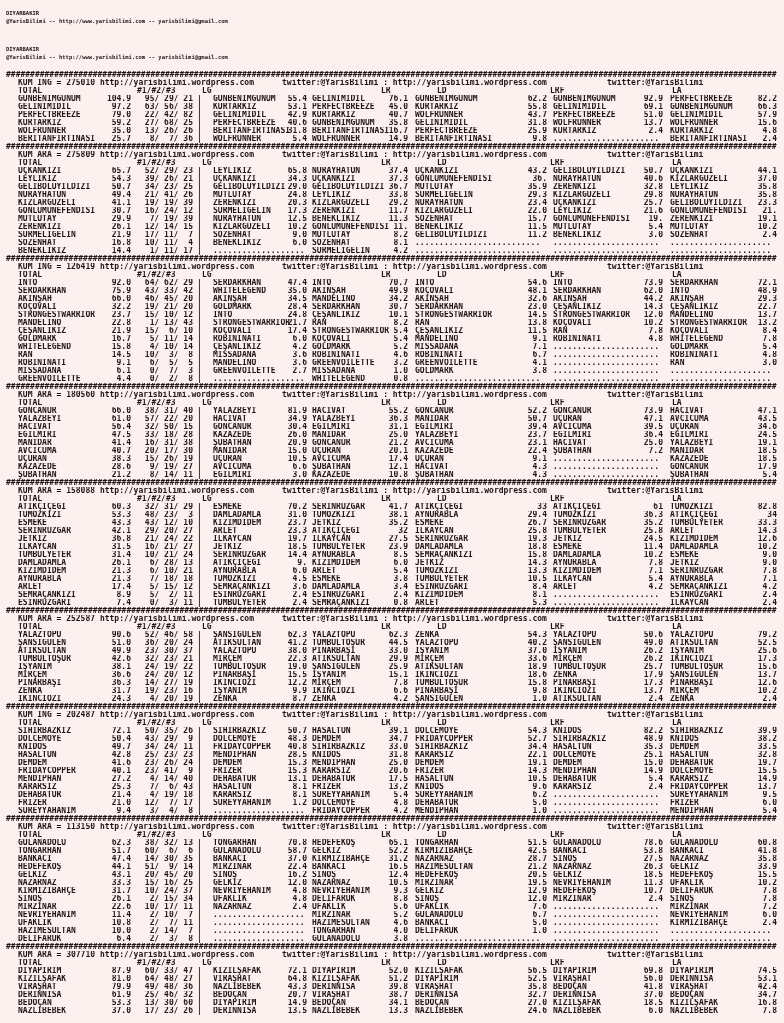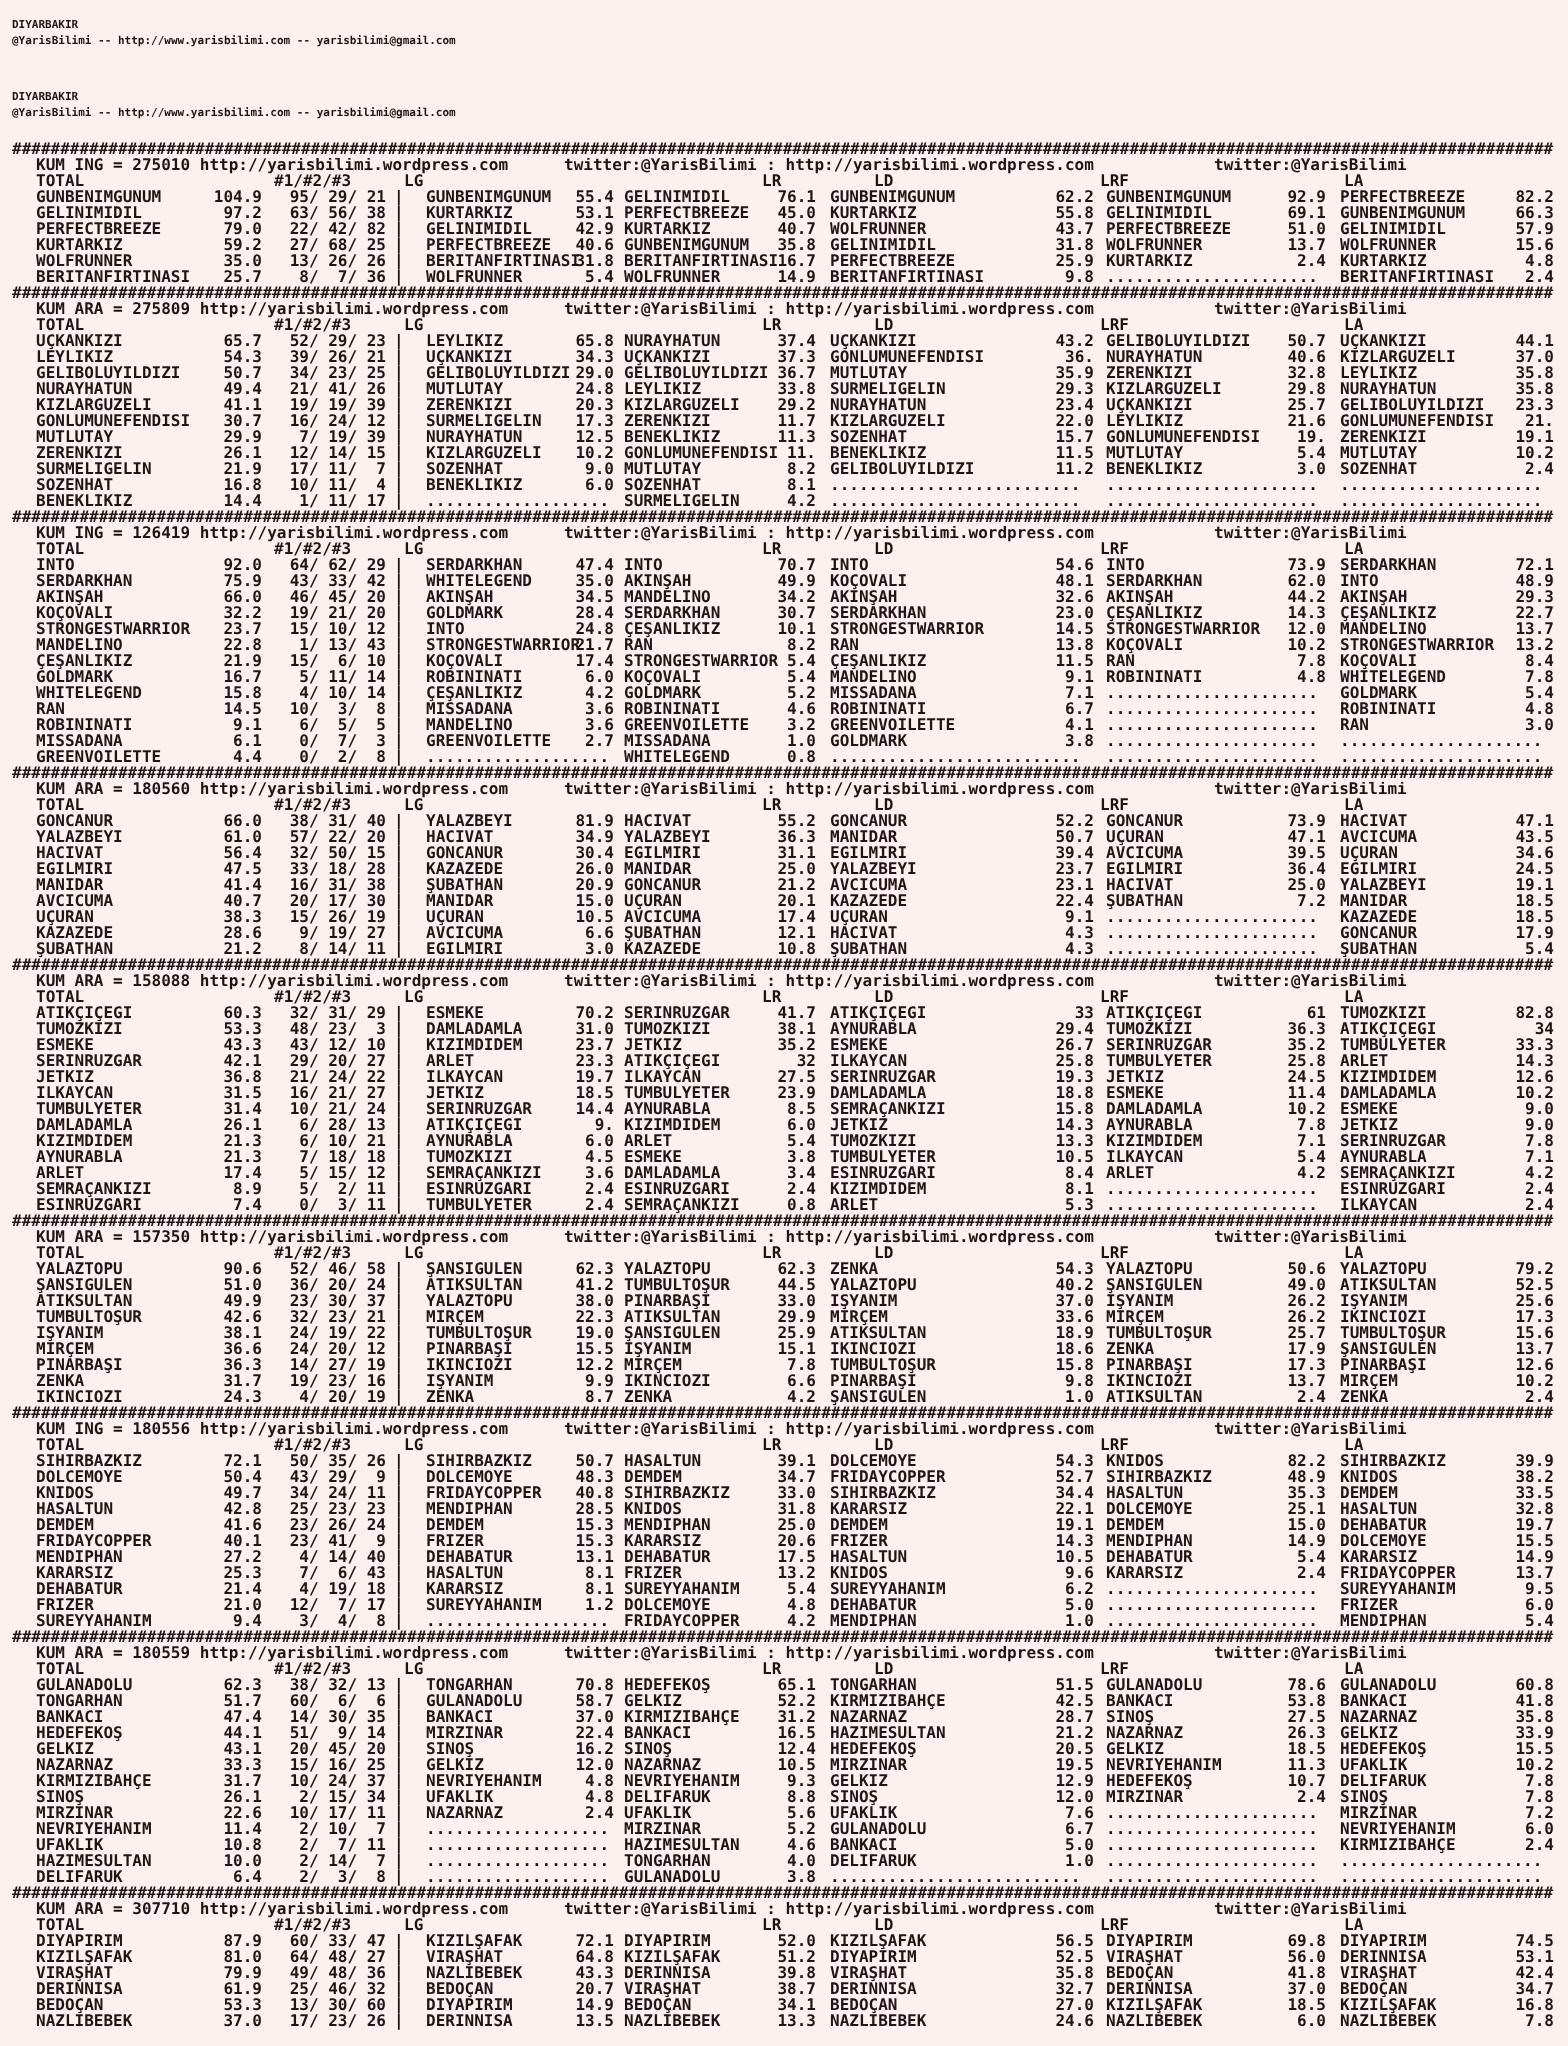--- a/index.html
+++ b/index.html
@@ -97,47 +97,47 @@
     <div class="line" style="top: 535px;"><span class="c" style="left: 18px; width: 76px;">JETKIZ</span><span class="c v" style="left: 88px; width: 43px;">36.8</span><span class="c v" style="left: 131px; width: 62px;">21/ 24/ 22</span><span class="c" style="left: 197px;">|</span><span class="c" style="left: 213px;">İLKAYCAN</span><span class="c v" style="left: 275px; width: 32px;">19.7</span><span class="c" style="left: 312px;">İLKAYCAN</span><span class="c v" style="left: 376px; width: 32px;">27.5</span><span class="c" style="left: 415px;">SERİNRÜZGAR</span><span class="c v" style="left: 515px; width: 32px;">19.3</span><span class="c" style="left: 553px;">JETKIZ</span><span class="c v" style="left: 631px; width: 32px;">24.5</span><span class="c" style="left: 670px;">KIZIMDİDEM</span><span class="c v" style="left: 744px; width: 33px;">12.6</span></div>
     <div class="line" style="top: 543px;"><span class="c" style="left: 18px; width: 76px;">İLKAYCAN</span><span class="c v" style="left: 88px; width: 43px;">31.5</span><span class="c v" style="left: 131px; width: 62px;">16/ 21/ 27</span><span class="c" style="left: 197px;">|</span><span class="c" style="left: 213px;">JETKIZ</span><span class="c v" style="left: 275px; width: 32px;">18.5</span><span class="c" style="left: 312px;">TUMBULYETER</span><span class="c v" style="left: 376px; width: 32px;">23.9</span><span class="c" style="left: 415px;">DAMLADAMLA</span><span class="c v" style="left: 515px; width: 32px;">18.8</span><span class="c" style="left: 553px;">ESMEKE</span><span class="c v" style="left: 631px; width: 32px;">11.4</span><span class="c" style="left: 670px;">DAMLADAMLA</span><span class="c v" style="left: 744px; width: 33px;">10.2</span></div>
     <div class="line" style="top: 551px;"><span class="c" style="left: 18px; width: 76px;">TUMBULYETER</span><span class="c v" style="left: 88px; width: 43px;">31.4</span><span class="c v" style="left: 131px; width: 62px;">10/ 21/ 24</span><span class="c" style="left: 197px;">|</span><span class="c" style="left: 213px;">SERİNRÜZGAR</span><span class="c v" style="left: 275px; width: 32px;">14.4</span><span class="c" style="left: 312px;">AYNURABLA</span><span class="c v" style="left: 376px; width: 32px;">8.5</span><span class="c" style="left: 415px;">SEMRAÇANKIZI</span><span class="c v" style="left: 515px; width: 32px;">15.8</span><span class="c" style="left: 553px;">DAMLADAMLA</span><span class="c v" style="left: 631px; width: 32px;">10.2</span><span class="c" style="left: 670px;">ESMEKE</span><span class="c v" style="left: 744px; width: 33px;">9.0</span></div>
     <div class="line" style="top: 559px;"><span class="c" style="left: 18px; width: 76px;">DAMLADAMLA</span><span class="c v" style="left: 88px; width: 43px;">26.1</span><span class="c v" style="left: 131px; width: 62px;"> 6/ 28/ 13</span><span class="c" style="left: 197px;">|</span><span class="c" style="left: 213px;">ATİKÇİÇEĞİ</span><span class="c v" style="left: 275px; width: 32px;">9.</span><span class="c" style="left: 312px;">KIZIMDİDEM</span><span class="c v" style="left: 376px; width: 32px;">6.0</span><span class="c" style="left: 415px;">JETKIZ</span><span class="c v" style="left: 515px; width: 32px;">14.3</span><span class="c" style="left: 553px;">AYNURABLA</span><span class="c v" style="left: 631px; width: 32px;">7.8</span><span class="c" style="left: 670px;">JETKIZ</span><span class="c v" style="left: 744px; width: 33px;">9.0</span></div>
     <div class="line" style="top: 567px;"><span class="c" style="left: 18px; width: 76px;">KIZIMDİDEM</span><span class="c v" style="left: 88px; width: 43px;">21.3</span><span class="c v" style="left: 131px; width: 62px;"> 6/ 10/ 21</span><span class="c" style="left: 197px;">|</span><span class="c" style="left: 213px;">AYNURABLA</span><span class="c v" style="left: 275px; width: 32px;">6.0</span><span class="c" style="left: 312px;">ARLET</span><span class="c v" style="left: 376px; width: 32px;">5.4</span><span class="c" style="left: 415px;">TÜMÖZKIZI</span><span class="c v" style="left: 515px; width: 32px;">13.3</span><span class="c" style="left: 553px;">KIZIMDİDEM</span><span class="c v" style="left: 631px; width: 32px;">7.1</span><span class="c" style="left: 670px;">SERİNRÜZGAR</span><span class="c v" style="left: 744px; width: 33px;">7.8</span></div>
     <div class="line" style="top: 575px;"><span class="c" style="left: 18px; width: 76px;">AYNURABLA</span><span class="c v" style="left: 88px; width: 43px;">21.3</span><span class="c v" style="left: 131px; width: 62px;"> 7/ 18/ 18</span><span class="c" style="left: 197px;">|</span><span class="c" style="left: 213px;">TÜMÖZKIZI</span><span class="c v" style="left: 275px; width: 32px;">4.5</span><span class="c" style="left: 312px;">ESMEKE</span><span class="c v" style="left: 376px; width: 32px;">3.8</span><span class="c" style="left: 415px;">TUMBULYETER</span><span class="c v" style="left: 515px; width: 32px;">10.5</span><span class="c" style="left: 553px;">İLKAYCAN</span><span class="c v" style="left: 631px; width: 32px;">5.4</span><span class="c" style="left: 670px;">AYNURABLA</span><span class="c v" style="left: 744px; width: 33px;">7.1</span></div>
     <div class="line" style="top: 583px;"><span class="c" style="left: 18px; width: 76px;">ARLET</span><span class="c v" style="left: 88px; width: 43px;">17.4</span><span class="c v" style="left: 131px; width: 62px;"> 5/ 15/ 12</span><span class="c" style="left: 197px;">|</span><span class="c" style="left: 213px;">SEMRAÇANKIZI</span><span class="c v" style="left: 275px; width: 32px;">3.6</span><span class="c" style="left: 312px;">DAMLADAMLA</span><span class="c v" style="left: 376px; width: 32px;">3.4</span><span class="c" style="left: 415px;">ESİNRÜZGARI</span><span class="c v" style="left: 515px; width: 32px;">8.4</span><span class="c" style="left: 553px;">ARLET</span><span class="c v" style="left: 631px; width: 32px;">4.2</span><span class="c" style="left: 670px;">SEMRAÇANKIZI</span><span class="c v" style="left: 744px; width: 33px;">4.2</span></div>
     <div class="line" style="top: 591px;"><span class="c" style="left: 18px; width: 76px;">SEMRAÇANKIZI</span><span class="c v" style="left: 88px; width: 43px;">8.9</span><span class="c v" style="left: 131px; width: 62px;"> 5/  2/ 11</span><span class="c" style="left: 197px;">|</span><span class="c" style="left: 213px;">ESİNRÜZGARI</span><span class="c v" style="left: 275px; width: 32px;">2.4</span><span class="c" style="left: 312px;">ESİNRÜZGARI</span><span class="c v" style="left: 376px; width: 32px;">2.4</span><span class="c" style="left: 415px;">KIZIMDİDEM</span><span class="c v" style="left: 515px; width: 32px;">8.1</span><span class="c" style="left: 553px;">......................</span><span class="c" style="left: 670px;">ESİNRÜZGARI</span><span class="c v" style="left: 744px; width: 33px;">2.4</span></div>
     <div class="line" style="top: 599px;"><span class="c" style="left: 18px; width: 76px;">ESİNRÜZGARI</span><span class="c v" style="left: 88px; width: 43px;">7.4</span><span class="c v" style="left: 131px; width: 62px;"> 0/  3/ 11</span><span class="c" style="left: 197px;">|</span><span class="c" style="left: 213px;">TUMBULYETER</span><span class="c v" style="left: 275px; width: 32px;">2.4</span><span class="c" style="left: 312px;">SEMRAÇANKIZI</span><span class="c v" style="left: 376px; width: 32px;">0.8</span><span class="c" style="left: 415px;">ARLET</span><span class="c v" style="left: 515px; width: 32px;">5.3</span><span class="c" style="left: 553px;">......................</span><span class="c" style="left: 670px;">İLKAYCAN</span><span class="c v" style="left: 744px; width: 33px;">2.4</span></div>
     <div class="line" style="top: 607px;"><span class="c" style="left: 6px;">################################################################################################################################################################</span></div>
-    <div class="line" style="top: 615px;"><span class="c" style="left: 18px;">KUM ARA = 157350 http://yarisbilimi.wordpress.com</span><span class="c" style="left: 282px;">twitter:@YarisBilimi : http://yarisbilimi.wordpress.com</span><span class="c" style="left: 607px;">twitter:@YarisBilimi</span></div>
+    <div class="line" style="top: 615px;"><span class="c" style="left: 18px;">KUM ARA = 252587 http://yarisbilimi.wordpress.com</span><span class="c" style="left: 282px;">twitter:@YarisBilimi : http://yarisbilimi.wordpress.com</span><span class="c" style="left: 607px;">twitter:@YarisBilimi</span></div>
     <div class="line" style="top: 623px;"><span class="c" style="left: 18px;">TOTAL</span><span class="c" style="left: 137px;">#1/#2/#3</span><span class="c" style="left: 202px;">LG</span><span class="c" style="left: 381px;">LR</span><span class="c" style="left: 437px;">LD</span><span class="c" style="left: 550px;">LRF</span><span class="c" style="left: 672px;">LA</span></div>
     <div class="line" style="top: 631px;"><span class="c" style="left: 18px; width: 76px;">YALAZTOPU</span><span class="c v" style="left: 88px; width: 43px;">90.6</span><span class="c v" style="left: 131px; width: 62px;">52/ 46/ 58</span><span class="c" style="left: 197px;">|</span><span class="c" style="left: 213px;">ŞANSIGÜLEN</span><span class="c v" style="left: 275px; width: 32px;">62.3</span><span class="c" style="left: 312px;">YALAZTOPU</span><span class="c v" style="left: 376px; width: 32px;">62.3</span><span class="c" style="left: 415px;">ZENKA</span><span class="c v" style="left: 515px; width: 32px;">54.3</span><span class="c" style="left: 553px;">YALAZTOPU</span><span class="c v" style="left: 631px; width: 32px;">50.6</span><span class="c" style="left: 670px;">YALAZTOPU</span><span class="c v" style="left: 744px; width: 33px;">79.2</span></div>
     <div class="line" style="top: 639px;"><span class="c" style="left: 18px; width: 76px;">ŞANSIGÜLEN</span><span class="c v" style="left: 88px; width: 43px;">51.0</span><span class="c v" style="left: 131px; width: 62px;">36/ 20/ 24</span><span class="c" style="left: 197px;">|</span><span class="c" style="left: 213px;">ATİKSULTAN</span><span class="c v" style="left: 275px; width: 32px;">41.2</span><span class="c" style="left: 312px;">TUMBULTOŞUR</span><span class="c v" style="left: 376px; width: 32px;">44.5</span><span class="c" style="left: 415px;">YALAZTOPU</span><span class="c v" style="left: 515px; width: 32px;">40.2</span><span class="c" style="left: 553px;">ŞANSIGÜLEN</span><span class="c v" style="left: 631px; width: 32px;">49.0</span><span class="c" style="left: 670px;">ATİKSULTAN</span><span class="c v" style="left: 744px; width: 33px;">52.5</span></div>
     <div class="line" style="top: 647px;"><span class="c" style="left: 18px; width: 76px;">ATİKSULTAN</span><span class="c v" style="left: 88px; width: 43px;">49.9</span><span class="c v" style="left: 131px; width: 62px;">23/ 30/ 37</span><span class="c" style="left: 197px;">|</span><span class="c" style="left: 213px;">YALAZTOPU</span><span class="c v" style="left: 275px; width: 32px;">38.0</span><span class="c" style="left: 312px;">PINARBAŞI</span><span class="c v" style="left: 376px; width: 32px;">33.0</span><span class="c" style="left: 415px;">IŞYANIM</span><span class="c v" style="left: 515px; width: 32px;">37.0</span><span class="c" style="left: 553px;">IŞYANIM</span><span class="c v" style="left: 631px; width: 32px;">26.2</span><span class="c" style="left: 670px;">IŞYANIM</span><span class="c v" style="left: 744px; width: 33px;">25.6</span></div>
     <div class="line" style="top: 655px;"><span class="c" style="left: 18px; width: 76px;">TUMBULTOŞUR</span><span class="c v" style="left: 88px; width: 43px;">42.6</span><span class="c v" style="left: 131px; width: 62px;">32/ 23/ 21</span><span class="c" style="left: 197px;">|</span><span class="c" style="left: 213px;">MİRÇEM</span><span class="c v" style="left: 275px; width: 32px;">22.3</span><span class="c" style="left: 312px;">ATİKSULTAN</span><span class="c v" style="left: 376px; width: 32px;">29.9</span><span class="c" style="left: 415px;">MİRÇEM</span><span class="c v" style="left: 515px; width: 32px;">33.6</span><span class="c" style="left: 553px;">MİRÇEM</span><span class="c v" style="left: 631px; width: 32px;">26.2</span><span class="c" style="left: 670px;">IKİNCİOZİ</span><span class="c v" style="left: 744px; width: 33px;">17.3</span></div>
     <div class="line" style="top: 663px;"><span class="c" style="left: 18px; width: 76px;">IŞYANIM</span><span class="c v" style="left: 88px; width: 43px;">38.1</span><span class="c v" style="left: 131px; width: 62px;">24/ 19/ 22</span><span class="c" style="left: 197px;">|</span><span class="c" style="left: 213px;">TUMBULTOŞUR</span><span class="c v" style="left: 275px; width: 32px;">19.0</span><span class="c" style="left: 312px;">ŞANSIGÜLEN</span><span class="c v" style="left: 376px; width: 32px;">25.9</span><span class="c" style="left: 415px;">ATİKSULTAN</span><span class="c v" style="left: 515px; width: 32px;">18.9</span><span class="c" style="left: 553px;">TUMBULTOŞUR</span><span class="c v" style="left: 631px; width: 32px;">25.7</span><span class="c" style="left: 670px;">TUMBULTOŞUR</span><span class="c v" style="left: 744px; width: 33px;">15.6</span></div>
     <div class="line" style="top: 671px;"><span class="c" style="left: 18px; width: 76px;">MİRÇEM</span><span class="c v" style="left: 88px; width: 43px;">36.6</span><span class="c v" style="left: 131px; width: 62px;">24/ 20/ 12</span><span class="c" style="left: 197px;">|</span><span class="c" style="left: 213px;">PINARBAŞI</span><span class="c v" style="left: 275px; width: 32px;">15.5</span><span class="c" style="left: 312px;">IŞYANIM</span><span class="c v" style="left: 376px; width: 32px;">15.1</span><span class="c" style="left: 415px;">IKİNCİOZİ</span><span class="c v" style="left: 515px; width: 32px;">18.6</span><span class="c" style="left: 553px;">ZENKA</span><span class="c v" style="left: 631px; width: 32px;">17.9</span><span class="c" style="left: 670px;">ŞANSIGÜLEN</span><span class="c v" style="left: 744px; width: 33px;">13.7</span></div>
     <div class="line" style="top: 679px;"><span class="c" style="left: 18px; width: 76px;">PINARBAŞI</span><span class="c v" style="left: 88px; width: 43px;">36.3</span><span class="c v" style="left: 131px; width: 62px;">14/ 27/ 19</span><span class="c" style="left: 197px;">|</span><span class="c" style="left: 213px;">IKİNCİOZİ</span><span class="c v" style="left: 275px; width: 32px;">12.2</span><span class="c" style="left: 312px;">MİRÇEM</span><span class="c v" style="left: 376px; width: 32px;">7.8</span><span class="c" style="left: 415px;">TUMBULTOŞUR</span><span class="c v" style="left: 515px; width: 32px;">15.8</span><span class="c" style="left: 553px;">PINARBAŞI</span><span class="c v" style="left: 631px; width: 32px;">17.3</span><span class="c" style="left: 670px;">PINARBAŞI</span><span class="c v" style="left: 744px; width: 33px;">12.6</span></div>
     <div class="line" style="top: 687px;"><span class="c" style="left: 18px; width: 76px;">ZENKA</span><span class="c v" style="left: 88px; width: 43px;">31.7</span><span class="c v" style="left: 131px; width: 62px;">19/ 23/ 16</span><span class="c" style="left: 197px;">|</span><span class="c" style="left: 213px;">IŞYANIM</span><span class="c v" style="left: 275px; width: 32px;">9.9</span><span class="c" style="left: 312px;">IKİNCİOZİ</span><span class="c v" style="left: 376px; width: 32px;">6.6</span><span class="c" style="left: 415px;">PINARBAŞI</span><span class="c v" style="left: 515px; width: 32px;">9.8</span><span class="c" style="left: 553px;">IKİNCİOZİ</span><span class="c v" style="left: 631px; width: 32px;">13.7</span><span class="c" style="left: 670px;">MİRÇEM</span><span class="c v" style="left: 744px; width: 33px;">10.2</span></div>
     <div class="line" style="top: 695px;"><span class="c" style="left: 18px; width: 76px;">IKİNCİOZİ</span><span class="c v" style="left: 88px; width: 43px;">24.3</span><span class="c v" style="left: 131px; width: 62px;"> 4/ 20/ 19</span><span class="c" style="left: 197px;">|</span><span class="c" style="left: 213px;">ZENKA</span><span class="c v" style="left: 275px; width: 32px;">8.7</span><span class="c" style="left: 312px;">ZENKA</span><span class="c v" style="left: 376px; width: 32px;">4.2</span><span class="c" style="left: 415px;">ŞANSIGÜLEN</span><span class="c v" style="left: 515px; width: 32px;">1.0</span><span class="c" style="left: 553px;">ATİKSULTAN</span><span class="c v" style="left: 631px; width: 32px;">2.4</span><span class="c" style="left: 670px;">ZENKA</span><span class="c v" style="left: 744px; width: 33px;">2.4</span></div>
     <div class="line" style="top: 703px;"><span class="c" style="left: 6px;">################################################################################################################################################################</span></div>
-    <div class="line" style="top: 711px;"><span class="c" style="left: 18px;">KUM ING = 180556 http://yarisbilimi.wordpress.com</span><span class="c" style="left: 282px;">twitter:@YarisBilimi : http://yarisbilimi.wordpress.com</span><span class="c" style="left: 607px;">twitter:@YarisBilimi</span></div>
+    <div class="line" style="top: 711px;"><span class="c" style="left: 18px;">KUM ING = 202487 http://yarisbilimi.wordpress.com</span><span class="c" style="left: 282px;">twitter:@YarisBilimi : http://yarisbilimi.wordpress.com</span><span class="c" style="left: 607px;">twitter:@YarisBilimi</span></div>
     <div class="line" style="top: 719px;"><span class="c" style="left: 18px;">TOTAL</span><span class="c" style="left: 137px;">#1/#2/#3</span><span class="c" style="left: 202px;">LG</span><span class="c" style="left: 381px;">LR</span><span class="c" style="left: 437px;">LD</span><span class="c" style="left: 550px;">LRF</span><span class="c" style="left: 672px;">LA</span></div>
     <div class="line" style="top: 727px;"><span class="c" style="left: 18px; width: 76px;">SİHİRBAZKIZ</span><span class="c v" style="left: 88px; width: 43px;">72.1</span><span class="c v" style="left: 131px; width: 62px;">50/ 35/ 26</span><span class="c" style="left: 197px;">|</span><span class="c" style="left: 213px;">SİHİRBAZKIZ</span><span class="c v" style="left: 275px; width: 32px;">50.7</span><span class="c" style="left: 312px;">HASALTUN</span><span class="c v" style="left: 376px; width: 32px;">39.1</span><span class="c" style="left: 415px;">DOLCEMOYE</span><span class="c v" style="left: 515px; width: 32px;">54.3</span><span class="c" style="left: 553px;">KNIDOS</span><span class="c v" style="left: 631px; width: 32px;">82.2</span><span class="c" style="left: 670px;">SİHİRBAZKIZ</span><span class="c v" style="left: 744px; width: 33px;">39.9</span></div>
     <div class="line" style="top: 735px;"><span class="c" style="left: 18px; width: 76px;">DOLCEMOYE</span><span class="c v" style="left: 88px; width: 43px;">50.4</span><span class="c v" style="left: 131px; width: 62px;">43/ 29/  9</span><span class="c" style="left: 197px;">|</span><span class="c" style="left: 213px;">DOLCEMOYE</span><span class="c v" style="left: 275px; width: 32px;">48.3</span><span class="c" style="left: 312px;">DEMDEM</span><span class="c v" style="left: 376px; width: 32px;">34.7</span><span class="c" style="left: 415px;">FRIDAYCOPPER</span><span class="c v" style="left: 515px; width: 32px;">52.7</span><span class="c" style="left: 553px;">SİHİRBAZKIZ</span><span class="c v" style="left: 631px; width: 32px;">48.9</span><span class="c" style="left: 670px;">KNIDOS</span><span class="c v" style="left: 744px; width: 33px;">38.2</span></div>
     <div class="line" style="top: 743px;"><span class="c" style="left: 18px; width: 76px;">KNIDOS</span><span class="c v" style="left: 88px; width: 43px;">49.7</span><span class="c v" style="left: 131px; width: 62px;">34/ 24/ 11</span><span class="c" style="left: 197px;">|</span><span class="c" style="left: 213px;">FRIDAYCOPPER</span><span class="c v" style="left: 275px; width: 32px;">40.8</span><span class="c" style="left: 312px;">SİHİRBAZKIZ</span><span class="c v" style="left: 376px; width: 32px;">33.0</span><span class="c" style="left: 415px;">SİHİRBAZKIZ</span><span class="c v" style="left: 515px; width: 32px;">34.4</span><span class="c" style="left: 553px;">HASALTUN</span><span class="c v" style="left: 631px; width: 32px;">35.3</span><span class="c" style="left: 670px;">DEMDEM</span><span class="c v" style="left: 744px; width: 33px;">33.5</span></div>
     <div class="line" style="top: 751px;"><span class="c" style="left: 18px; width: 76px;">HASALTUN</span><span class="c v" style="left: 88px; width: 43px;">42.8</span><span class="c v" style="left: 131px; width: 62px;">25/ 23/ 23</span><span class="c" style="left: 197px;">|</span><span class="c" style="left: 213px;">MENDİPHAN</span><span class="c v" style="left: 275px; width: 32px;">28.5</span><span class="c" style="left: 312px;">KNIDOS</span><span class="c v" style="left: 376px; width: 32px;">31.8</span><span class="c" style="left: 415px;">KARARSIZ</span><span class="c v" style="left: 515px; width: 32px;">22.1</span><span class="c" style="left: 553px;">DOLCEMOYE</span><span class="c v" style="left: 631px; width: 32px;">25.1</span><span class="c" style="left: 670px;">HASALTUN</span><span class="c v" style="left: 744px; width: 33px;">32.8</span></div>
     <div class="line" style="top: 759px;"><span class="c" style="left: 18px; width: 76px;">DEMDEM</span><span class="c v" style="left: 88px; width: 43px;">41.6</span><span class="c v" style="left: 131px; width: 62px;">23/ 26/ 24</span><span class="c" style="left: 197px;">|</span><span class="c" style="left: 213px;">DEMDEM</span><span class="c v" style="left: 275px; width: 32px;">15.3</span><span class="c" style="left: 312px;">MENDİPHAN</span><span class="c v" style="left: 376px; width: 32px;">25.0</span><span class="c" style="left: 415px;">DEMDEM</span><span class="c v" style="left: 515px; width: 32px;">19.1</span><span class="c" style="left: 553px;">DEMDEM</span><span class="c v" style="left: 631px; width: 32px;">15.0</span><span class="c" style="left: 670px;">DEHABATUR</span><span class="c v" style="left: 744px; width: 33px;">19.7</span></div>
     <div class="line" style="top: 767px;"><span class="c" style="left: 18px; width: 76px;">FRIDAYCOPPER</span><span class="c v" style="left: 88px; width: 43px;">40.1</span><span class="c v" style="left: 131px; width: 62px;">23/ 41/  9</span><span class="c" style="left: 197px;">|</span><span class="c" style="left: 213px;">FRİZER</span><span class="c v" style="left: 275px; width: 32px;">15.3</span><span class="c" style="left: 312px;">KARARSIZ</span><span class="c v" style="left: 376px; width: 32px;">20.6</span><span class="c" style="left: 415px;">FRİZER</span><span class="c v" style="left: 515px; width: 32px;">14.3</span><span class="c" style="left: 553px;">MENDİPHAN</span><span class="c v" style="left: 631px; width: 32px;">14.9</span><span class="c" style="left: 670px;">DOLCEMOYE</span><span class="c v" style="left: 744px; width: 33px;">15.5</span></div>
     <div class="line" style="top: 775px;"><span class="c" style="left: 18px; width: 76px;">MENDİPHAN</span><span class="c v" style="left: 88px; width: 43px;">27.2</span><span class="c v" style="left: 131px; width: 62px;"> 4/ 14/ 40</span><span class="c" style="left: 197px;">|</span><span class="c" style="left: 213px;">DEHABATUR</span><span class="c v" style="left: 275px; width: 32px;">13.1</span><span class="c" style="left: 312px;">DEHABATUR</span><span class="c v" style="left: 376px; width: 32px;">17.5</span><span class="c" style="left: 415px;">HASALTUN</span><span class="c v" style="left: 515px; width: 32px;">10.5</span><span class="c" style="left: 553px;">DEHABATUR</span><span class="c v" style="left: 631px; width: 32px;">5.4</span><span class="c" style="left: 670px;">KARARSIZ</span><span class="c v" style="left: 744px; width: 33px;">14.9</span></div>
     <div class="line" style="top: 783px;"><span class="c" style="left: 18px; width: 76px;">KARARSIZ</span><span class="c v" style="left: 88px; width: 43px;">25.3</span><span class="c v" style="left: 131px; width: 62px;"> 7/  6/ 43</span><span class="c" style="left: 197px;">|</span><span class="c" style="left: 213px;">HASALTUN</span><span class="c v" style="left: 275px; width: 32px;">8.1</span><span class="c" style="left: 312px;">FRİZER</span><span class="c v" style="left: 376px; width: 32px;">13.2</span><span class="c" style="left: 415px;">KNIDOS</span><span class="c v" style="left: 515px; width: 32px;">9.6</span><span class="c" style="left: 553px;">KARARSIZ</span><span class="c v" style="left: 631px; width: 32px;">2.4</span><span class="c" style="left: 670px;">FRIDAYCOPPER</span><span class="c v" style="left: 744px; width: 33px;">13.7</span></div>
     <div class="line" style="top: 791px;"><span class="c" style="left: 18px; width: 76px;">DEHABATUR</span><span class="c v" style="left: 88px; width: 43px;">21.4</span><span class="c v" style="left: 131px; width: 62px;"> 4/ 19/ 18</span><span class="c" style="left: 197px;">|</span><span class="c" style="left: 213px;">KARARSIZ</span><span class="c v" style="left: 275px; width: 32px;">8.1</span><span class="c" style="left: 312px;">SÜREYYAHANIM</span><span class="c v" style="left: 376px; width: 32px;">5.4</span><span class="c" style="left: 415px;">SÜREYYAHANIM</span><span class="c v" style="left: 515px; width: 32px;">6.2</span><span class="c" style="left: 553px;">......................</span><span class="c" style="left: 670px;">SÜREYYAHANIM</span><span class="c v" style="left: 744px; width: 33px;">9.5</span></div>
     <div class="line" style="top: 799px;"><span class="c" style="left: 18px; width: 76px;">FRİZER</span><span class="c v" style="left: 88px; width: 43px;">21.0</span><span class="c v" style="left: 131px; width: 62px;">12/  7/ 17</span><span class="c" style="left: 197px;">|</span><span class="c" style="left: 213px;">SÜREYYAHANIM</span><span class="c v" style="left: 275px; width: 32px;">1.2</span><span class="c" style="left: 312px;">DOLCEMOYE</span><span class="c v" style="left: 376px; width: 32px;">4.8</span><span class="c" style="left: 415px;">DEHABATUR</span><span class="c v" style="left: 515px; width: 32px;">5.0</span><span class="c" style="left: 553px;">......................</span><span class="c" style="left: 670px;">FRİZER</span><span class="c v" style="left: 744px; width: 33px;">6.0</span></div>
     <div class="line" style="top: 807px;"><span class="c" style="left: 18px; width: 76px;">SÜREYYAHANIM</span><span class="c v" style="left: 88px; width: 43px;">9.4</span><span class="c v" style="left: 131px; width: 62px;"> 3/  4/  8</span><span class="c" style="left: 197px;">|</span><span class="c" style="left: 213px;">...................</span><span class="c" style="left: 312px;">FRIDAYCOPPER</span><span class="c v" style="left: 376px; width: 32px;">4.2</span><span class="c" style="left: 415px;">MENDİPHAN</span><span class="c v" style="left: 515px; width: 32px;">1.0</span><span class="c" style="left: 553px;">......................</span><span class="c" style="left: 670px;">MENDİPHAN</span><span class="c v" style="left: 744px; width: 33px;">5.4</span></div>
     <div class="line" style="top: 815px;"><span class="c" style="left: 6px;">################################################################################################################################################################</span></div>
-    <div class="line" style="top: 823px;"><span class="c" style="left: 18px;">KUM ARA = 180559 http://yarisbilimi.wordpress.com</span><span class="c" style="left: 282px;">twitter:@YarisBilimi : http://yarisbilimi.wordpress.com</span><span class="c" style="left: 607px;">twitter:@YarisBilimi</span></div>
+    <div class="line" style="top: 823px;"><span class="c" style="left: 18px;">KUM ARA = 113150 http://yarisbilimi.wordpress.com</span><span class="c" style="left: 282px;">twitter:@YarisBilimi : http://yarisbilimi.wordpress.com</span><span class="c" style="left: 607px;">twitter:@YarisBilimi</span></div>
     <div class="line" style="top: 831px;"><span class="c" style="left: 18px;">TOTAL</span><span class="c" style="left: 137px;">#1/#2/#3</span><span class="c" style="left: 202px;">LG</span><span class="c" style="left: 381px;">LR</span><span class="c" style="left: 437px;">LD</span><span class="c" style="left: 550px;">LRF</span><span class="c" style="left: 672px;">LA</span></div>
     <div class="line" style="top: 839px;"><span class="c" style="left: 18px; width: 76px;">GULANADOLU</span><span class="c v" style="left: 88px; width: 43px;">62.3</span><span class="c v" style="left: 131px; width: 62px;">38/ 32/ 13</span><span class="c" style="left: 197px;">|</span><span class="c" style="left: 213px;">TONGARHAN</span><span class="c v" style="left: 275px; width: 32px;">70.8</span><span class="c" style="left: 312px;">HEDEFEKOŞ</span><span class="c v" style="left: 376px; width: 32px;">65.1</span><span class="c" style="left: 415px;">TONGARHAN</span><span class="c v" style="left: 515px; width: 32px;">51.5</span><span class="c" style="left: 553px;">GULANADOLU</span><span class="c v" style="left: 631px; width: 32px;">78.6</span><span class="c" style="left: 670px;">GULANADOLU</span><span class="c v" style="left: 744px; width: 33px;">60.8</span></div>
     <div class="line" style="top: 847px;"><span class="c" style="left: 18px; width: 76px;">TONGARHAN</span><span class="c v" style="left: 88px; width: 43px;">51.7</span><span class="c v" style="left: 131px; width: 62px;">60/  6/  6</span><span class="c" style="left: 197px;">|</span><span class="c" style="left: 213px;">GULANADOLU</span><span class="c v" style="left: 275px; width: 32px;">58.7</span><span class="c" style="left: 312px;">GELKIZ</span><span class="c v" style="left: 376px; width: 32px;">52.2</span><span class="c" style="left: 415px;">KIRMIZIBAHÇE</span><span class="c v" style="left: 515px; width: 32px;">42.5</span><span class="c" style="left: 553px;">BANKACI</span><span class="c v" style="left: 631px; width: 32px;">53.8</span><span class="c" style="left: 670px;">BANKACI</span><span class="c v" style="left: 744px; width: 33px;">41.8</span></div>
     <div class="line" style="top: 855px;"><span class="c" style="left: 18px; width: 76px;">BANKACI</span><span class="c v" style="left: 88px; width: 43px;">47.4</span><span class="c v" style="left: 131px; width: 62px;">14/ 30/ 35</span><span class="c" style="left: 197px;">|</span><span class="c" style="left: 213px;">BANKACI</span><span class="c v" style="left: 275px; width: 32px;">37.0</span><span class="c" style="left: 312px;">KIRMIZIBAHÇE</span><span class="c v" style="left: 376px; width: 32px;">31.2</span><span class="c" style="left: 415px;">NAZARNAZ</span><span class="c v" style="left: 515px; width: 32px;">28.7</span><span class="c" style="left: 553px;">SİNOŞ</span><span class="c v" style="left: 631px; width: 32px;">27.5</span><span class="c" style="left: 670px;">NAZARNAZ</span><span class="c v" style="left: 744px; width: 33px;">35.8</span></div>
     <div class="line" style="top: 863px;"><span class="c" style="left: 18px; width: 76px;">HEDEFEKOŞ</span><span class="c v" style="left: 88px; width: 43px;">44.1</span><span class="c v" style="left: 131px; width: 62px;">51/  9/ 14</span><span class="c" style="left: 197px;">|</span><span class="c" style="left: 213px;">MİRZİNAR</span><span class="c v" style="left: 275px; width: 32px;">22.4</span><span class="c" style="left: 312px;">BANKACI</span><span class="c v" style="left: 376px; width: 32px;">16.5</span><span class="c" style="left: 415px;">HAZİMESULTAN</span><span class="c v" style="left: 515px; width: 32px;">21.2</span><span class="c" style="left: 553px;">NAZARNAZ</span><span class="c v" style="left: 631px; width: 32px;">26.3</span><span class="c" style="left: 670px;">GELKIZ</span><span class="c v" style="left: 744px; width: 33px;">33.9</span></div>
     <div class="line" style="top: 871px;"><span class="c" style="left: 18px; width: 76px;">GELKIZ</span><span class="c v" style="left: 88px; width: 43px;">43.1</span><span class="c v" style="left: 131px; width: 62px;">20/ 45/ 20</span><span class="c" style="left: 197px;">|</span><span class="c" style="left: 213px;">SİNOŞ</span><span class="c v" style="left: 275px; width: 32px;">16.2</span><span class="c" style="left: 312px;">SİNOŞ</span><span class="c v" style="left: 376px; width: 32px;">12.4</span><span class="c" style="left: 415px;">HEDEFEKOŞ</span><span class="c v" style="left: 515px; width: 32px;">20.5</span><span class="c" style="left: 553px;">GELKIZ</span><span class="c v" style="left: 631px; width: 32px;">18.5</span><span class="c" style="left: 670px;">HEDEFEKOŞ</span><span class="c v" style="left: 744px; width: 33px;">15.5</span></div>
     <div class="line" style="top: 879px;"><span class="c" style="left: 18px; width: 76px;">NAZARNAZ</span><span class="c v" style="left: 88px; width: 43px;">33.3</span><span class="c v" style="left: 131px; width: 62px;">15/ 16/ 25</span><span class="c" style="left: 197px;">|</span><span class="c" style="left: 213px;">GELKIZ</span><span class="c v" style="left: 275px; width: 32px;">12.0</span><span class="c" style="left: 312px;">NAZARNAZ</span><span class="c v" style="left: 376px; width: 32px;">10.5</span><span class="c" style="left: 415px;">MİRZİNAR</span><span class="c v" style="left: 515px; width: 32px;">19.5</span><span class="c" style="left: 553px;">NEVRİYEHANIM</span><span class="c v" style="left: 631px; width: 32px;">11.3</span><span class="c" style="left: 670px;">UFAKLIK</span><span class="c v" style="left: 744px; width: 33px;">10.2</span></div>
     <div class="line" style="top: 887px;"><span class="c" style="left: 18px; width: 76px;">KIRMIZIBAHÇE</span><span class="c v" style="left: 88px; width: 43px;">31.7</span><span class="c v" style="left: 131px; width: 62px;">10/ 24/ 37</span><span class="c" style="left: 197px;">|</span><span class="c" style="left: 213px;">NEVRİYEHANIM</span><span class="c v" style="left: 275px; width: 32px;">4.8</span><span class="c" style="left: 312px;">NEVRİYEHANIM</span><span class="c v" style="left: 376px; width: 32px;">9.3</span><span class="c" style="left: 415px;">GELKIZ</span><span class="c v" style="left: 515px; width: 32px;">12.9</span><span class="c" style="left: 553px;">HEDEFEKOŞ</span><span class="c v" style="left: 631px; width: 32px;">10.7</span><span class="c" style="left: 670px;">DELİFARUK</span><span class="c v" style="left: 744px; width: 33px;">7.8</span></div>
     <div class="line" style="top: 895px;"><span class="c" style="left: 18px; width: 76px;">SİNOŞ</span><span class="c v" style="left: 88px; width: 43px;">26.1</span><span class="c v" style="left: 131px; width: 62px;"> 2/ 15/ 34</span><span class="c" style="left: 197px;">|</span><span class="c" style="left: 213px;">UFAKLIK</span><span class="c v" style="left: 275px; width: 32px;">4.8</span><span class="c" style="left: 312px;">DELİFARUK</span><span class="c v" style="left: 376px; width: 32px;">8.8</span><span class="c" style="left: 415px;">SİNOŞ</span><span class="c v" style="left: 515px; width: 32px;">12.0</span><span class="c" style="left: 553px;">MİRZİNAR</span><span class="c v" style="left: 631px; width: 32px;">2.4</span><span class="c" style="left: 670px;">SİNOŞ</span><span class="c v" style="left: 744px; width: 33px;">7.8</span></div>
     <div class="line" style="top: 903px;"><span class="c" style="left: 18px; width: 76px;">MİRZİNAR</span><span class="c v" style="left: 88px; width: 43px;">22.6</span><span class="c v" style="left: 131px; width: 62px;">10/ 17/ 11</span><span class="c" style="left: 197px;">|</span><span class="c" style="left: 213px;">NAZARNAZ</span><span class="c v" style="left: 275px; width: 32px;">2.4</span><span class="c" style="left: 312px;">UFAKLIK</span><span class="c v" style="left: 376px; width: 32px;">5.6</span><span class="c" style="left: 415px;">UFAKLIK</span><span class="c v" style="left: 515px; width: 32px;">7.6</span><span class="c" style="left: 553px;">......................</span><span class="c" style="left: 670px;">MİRZİNAR</span><span class="c v" style="left: 744px; width: 33px;">7.2</span></div>

